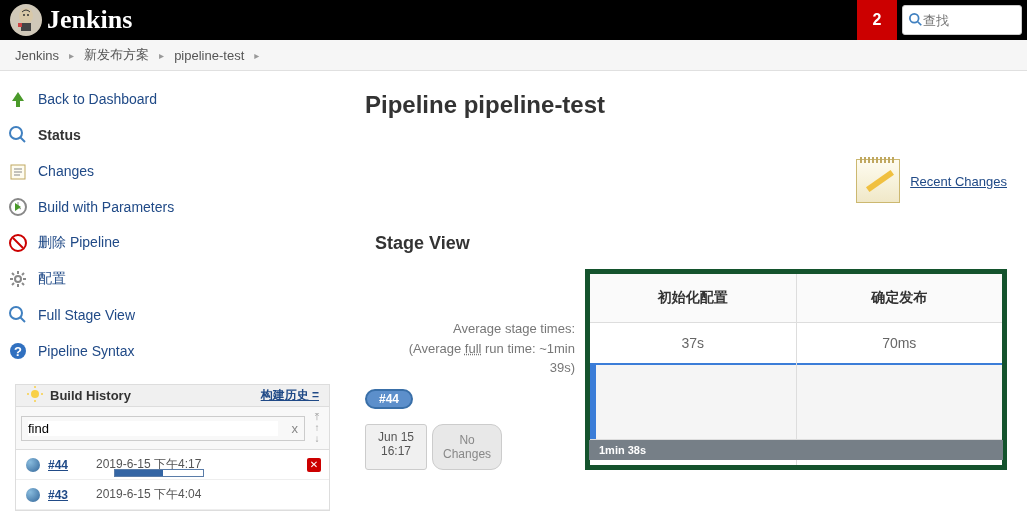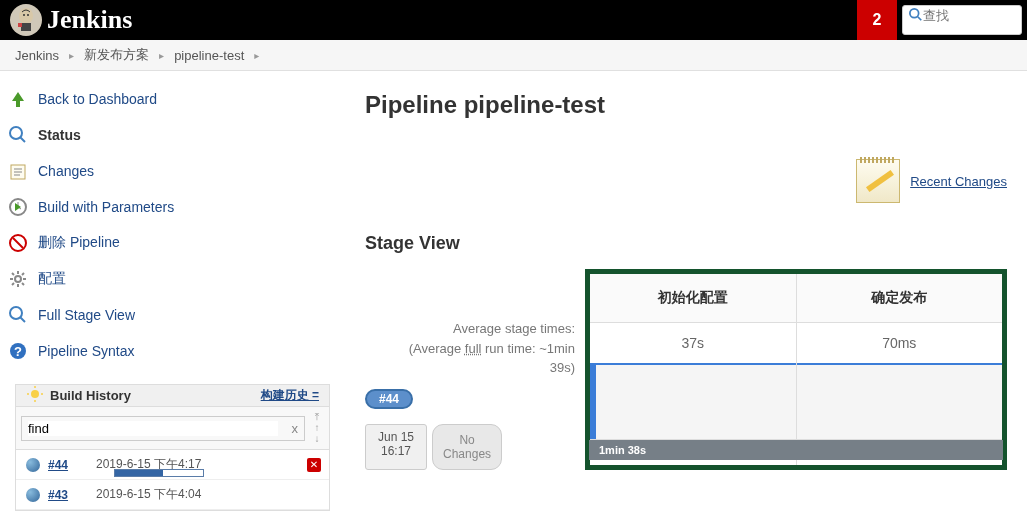--- a/index.html
+++ b/index.html
@@ -4,21 +4,21 @@
   <style>
     * { margin: 0; padding: 0; box-sizing: border-box; }
     body { font-family: Helvetica, Arial, sans-serif; font-size: 13px; color: #333; background: #fff; }
     
     .top-bar { background: #000; height: 40px; display: flex; align-items: center; padding: 0 0 0 10px; }
     .top-bar-logo { display: flex; align-items: center; gap: 5px; }
     .logo-img { width: 32px; height: 32px; background: #d0c8b8; border-radius: 50%; display: flex; align-items: center; justify-content: center; }
     .logo-text { color: #fff; font-size: 26px; font-weight: bold; font-family: Georgia, serif; }
     .top-bar-right { margin-left: auto; display: flex; align-items: stretch; height: 100%; }
     .notif-badge { background: #c00; color: #fff; width: 40px; display: flex; align-items: center; justify-content: center; font-size: 16px; font-weight: bold; }
-    .search-box-wrap { background: #fff; border: 1px solid #ccc; display: flex; align-items: flex-start; padding: 2px 6px; margin: 5px; border-radius: 3px; min-width: 120px; }
+    .search-box-wrap { background: #fff; border: 1px solid #ccc; display: flex; align-items: center; padding: 2px 6px; margin: 5px; border-radius: 3px; min-width: 120px; }
     .search-input { border: none; outline: none; font-size: 13px; width: 80px; }
     
     .breadcrumb { background: #f6f6f6; border-bottom: 1px solid #e0e0e0; padding: 6px 15px; font-size: 13px; display: flex; align-items: center; gap: 10px; }
     .breadcrumb a { color: #555; text-decoration: none; }
     .breadcrumb .sep { color: #999; font-size: 10px; }
     
     .main-layout { display: flex; }
     .sidebar { width: 345px; padding: 10px 0; }
     .content { flex: 1; padding: 20px 20px; }
     
@@ -47,21 +47,21 @@
     .bh-cancel { position: absolute; right: 8px; width: 14px; height: 14px; background: #c00; color: #fff; font-size: 10px; display: flex; align-items: center; justify-content: center; border-radius: 2px; cursor: pointer; }
     
     .page-title { font-size: 24px; font-weight: bold; margin-bottom: 36px; }
     
     .recent-changes-block { display: flex; align-items: center; gap: 10px; margin: 40px 0 30px 21px; justify-content: flex-end; }
     .rc-icon { width: 44px; height: 44px; background: linear-gradient(#fefcf0, #f0e8c8); border: 1px solid #ccb870; position: relative; }
     .rc-icon::before { content: ''; position: absolute; top: -3px; left: 3px; right: 3px; height: 6px; background: repeating-linear-gradient(90deg, #c0a860 0 2px, transparent 2px 4px); }
     .rc-pencil { position: absolute; width: 30px; height: 6px; background: #f0c040; transform: rotate(-35deg); top: 18px; left: 8px; }
     .rc-link { color: #204a87; text-decoration: underline; }
     
-    .stage-view-title { font-size: 18px; font-weight: bold; margin: 20px 0 15px; }
+    .stage-view-title { font-size: 18px; font-weight: bold; margin: 20px 10px 15px; }
     
     .stage-table { display: flex; gap: 0; width: 100%; }
     .stage-left-col { width: 220px; }
     .stage-avg-label { text-align: right; color: #777; font-size: 13px; padding: 50px 10px 5px 0; line-height: 1.5; }
     .stage-avg-label .full { text-decoration: underline dotted; }
     .stage-build-row { display: flex; gap: 5px; margin-top: 15px; }
     .stage-build-badge { background: #5c8fcb; color: #fff; border-radius: 10px; padding: 2px 12px; font-size: 12px; font-weight: bold; height: 20px; display: inline-flex; align-items: center; border: 2px solid #396fa8; }
     .stage-build-info { background: #f0f0f0; border: 1px solid #ccc; border-radius: 3px; text-align: center; padding: 5px 12px; font-size: 12px; color: #555; }
     .stage-nc { background: #e8e8e8; border: 1px solid #ccc; border-radius: 11px; padding: 8px 10px; font-size: 12px; color: #888; text-align: center; }
     

